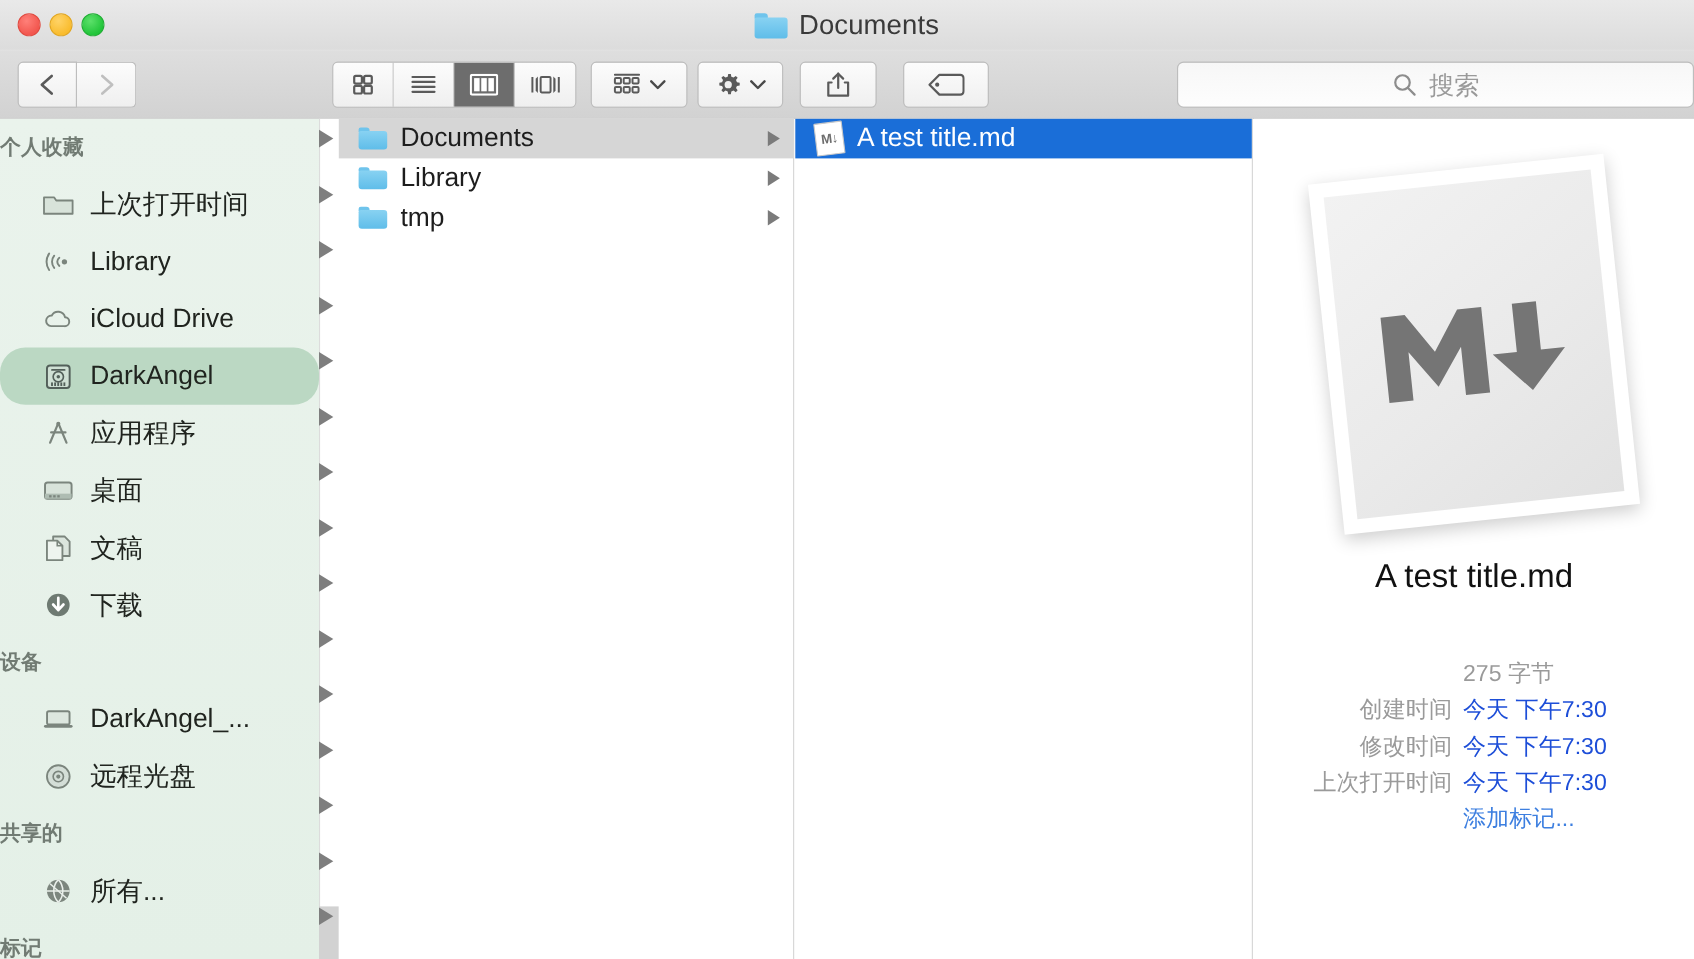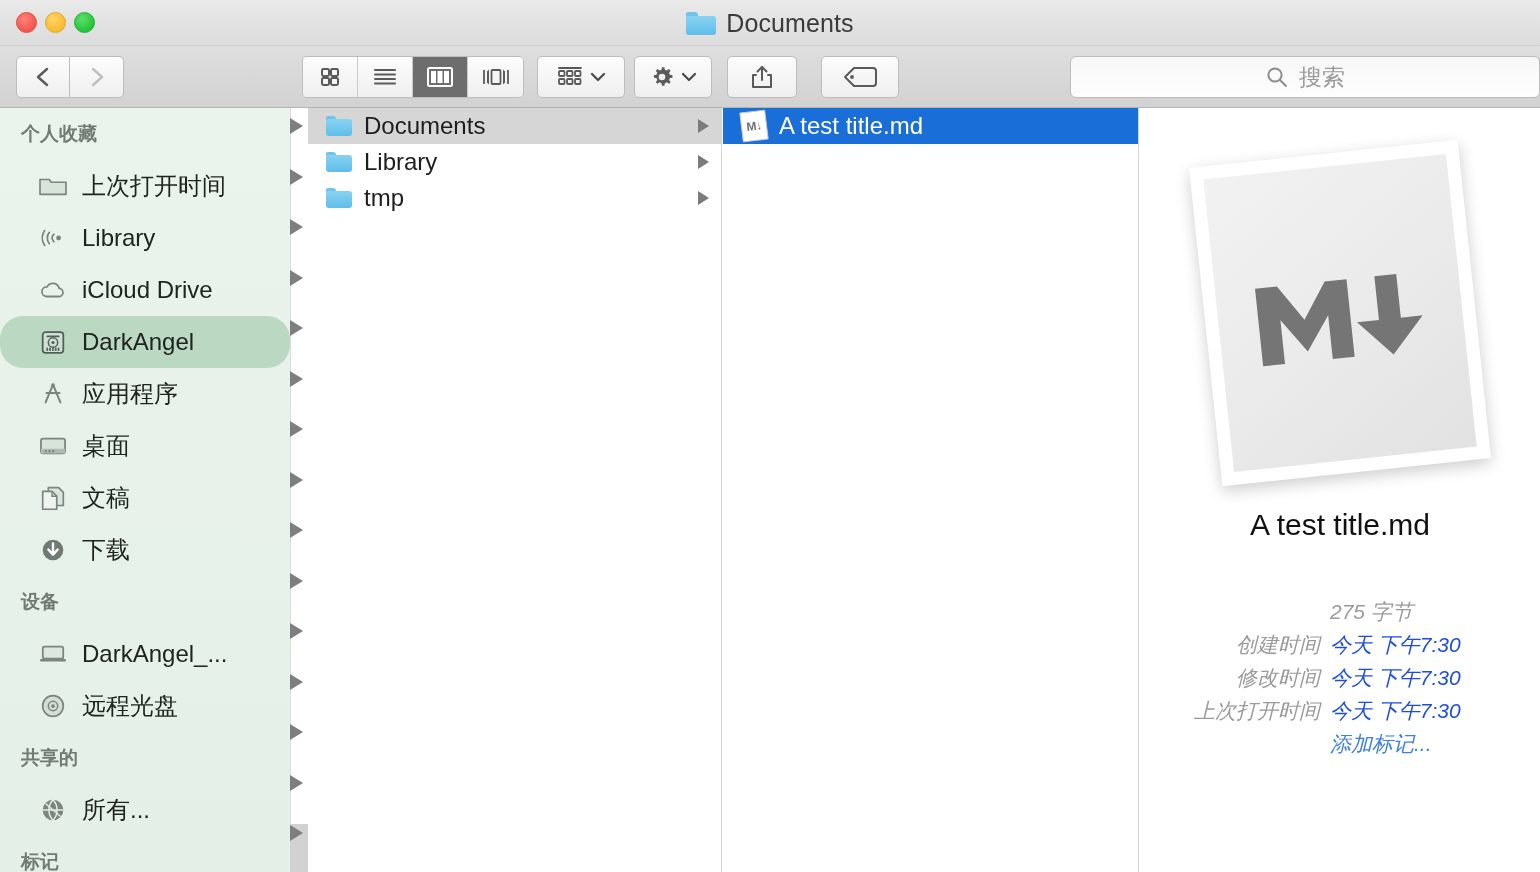--- a/index.html
+++ b/index.html
@@ -175,21 +175,20 @@
     position: absolute;
     left: 0; top: 0;
     width: 290px; height: 764px;
     background: linear-gradient(to bottom, #eaf3ec 0%, #e4f0e7 100%);
     overflow: hidden;
   }
   .side-header {
     font-size: 19px;
     font-weight: bold;
     color: #717b73;
-    padding-left: 21px;
     height: 52px;
     display: flex;
     align-items: center;
     box-sizing: border-box;
   }
   .side-item {
     height: 52px;
     display: flex;
     align-items: center;
     gap: 12px;
@@ -342,21 +341,20 @@
     left: 0; top: 400px;
     width: 400px;
     text-align: center;
     font-size: 30px;
     color: #111111;
   }
   .meta {
     position: absolute;
     left: 0; top: 490px;
     width: 400px;
-    font-style: italic;
   }
   .meta-row {
     display: flex;
     align-items: baseline;
     margin-bottom: 5px;
   }
   .meta-key {
     width: 190px;
     text-align: right;
     padding-right: 10px;

